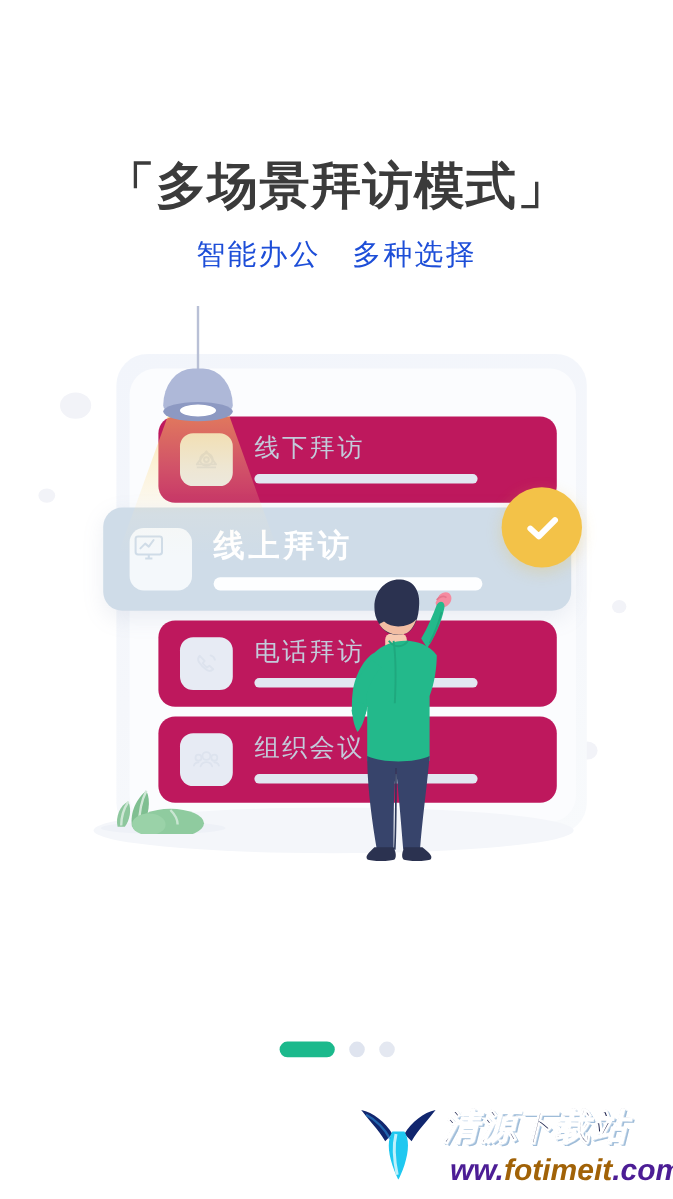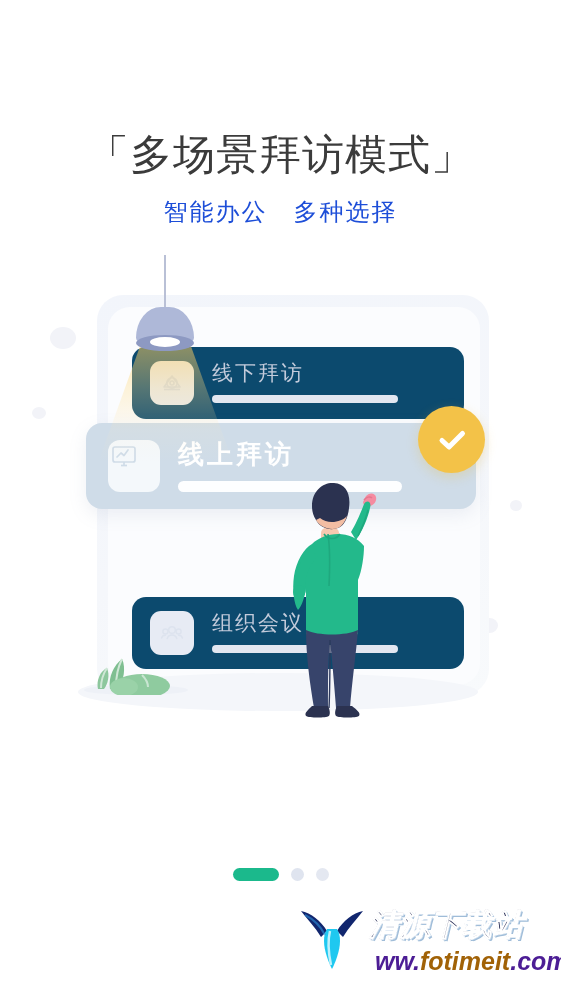--- a/index.html
+++ b/index.html
@@ -15,21 +15,21 @@
     background: #ffffff;
     overflow: hidden;
   }
 
   
   #headline {
     position: absolute;
     top: 130px; left: 0; width: 561px;
     text-align: center;
     font-size: 42px;
-    font-weight: normal;
+    font-weight: bold;
     color: #3b3b3b;
     letter-spacing: 1px;
     line-height: 1.18;
     white-space: nowrap;
   }
   #subhead {
     position: absolute;
     top: 196px; left: 0; width: 561px;
     text-align: center;
     font-size: 24px;
@@ -68,21 +68,21 @@
     background: #fbfcfe;
   }
 
   
   .row {
     position: absolute;
     left: 132px;
     width: 332px;
     height: 72px;
     border-radius: 14px;
-    background: #0c4a6e;
+    background: #be185d;
   }
   .row .rowicon {
     position: absolute;
     left: 18px; top: 14px;
     width: 44px; height: 44px;
     border-radius: 11px;
     background: #e7ebf4;
     display: flex; align-items: center; justify-content: center;
   }
   .row .rowicon svg { display: block; }
@@ -215,21 +215,21 @@
   #pager .dot {
     width: 13px; height: 13px;
     border-radius: 50%;
     background: #dfe4ef;
   }
   #pager .dot.d2 { background: #e4e8f1; }
 
   
   #watermark {
     position: absolute;
-    right: 0; bottom: 14px;
+    right: 0; bottom: 0;
     width: 270px; height: 92px;
   }
   #wm-logo { position: absolute; left: 6px; top: 12px; width: 70px; height: 66px; }
   #wm-cn {
     position: absolute;
     left: 78px; top: 12px;
     font-size: 30px;
     font-weight: bold;
     font-style: italic;
     letter-spacing: 1px;
@@ -288,20 +288,30 @@
           <rect x="5" y="7" width="22" height="15" rx="2"></rect>
           <path d="M9 17 l4-4 3 2.5 4-5.5" stroke-linecap="round" stroke-linejoin="round"></path>
           <path d="M13 25.5 h6"></path>
           <path d="M16 22 v3.5"></path>
         </svg>
       </span>
       <span class="rowlabel">线上拜访</span>
       <span class="rowbar"></span>
     </div>
 
+    <div class="row" id="row-3">
+      <span class="rowicon">
+        <svg width="26" height="26" viewBox="0 0 26 26" fill="none" stroke="#dde3ee" stroke-width="1.6">
+          <path d="M7.5 6.5 c-1.6 1.6 -2 3.2 -0.6 5.4 1.4 2.2 4.2 5 6.4 6.4 2.2 1.4 3.8 1 5.4 -0.6 l-3.2 -3 -2 1.6 c-1.1 -0.9 -2.7 -2.5 -3.6 -3.6 l1.6 -2 z" stroke-linejoin="round"></path>
+          <path d="M16.5 6.2 a5.2 5.2 0 0 1 3.6 3.6" stroke-linecap="round"></path>
+        </svg>
+      </span>
+      <span class="rowlabel">电话拜访</span>
+      <span class="rowbar"></span>
+    </div>
 
     <div class="row" id="row-4">
       <span class="rowicon">
         <svg width="26" height="26" viewBox="0 0 26 26" fill="none" stroke="#dde3ee" stroke-width="1.5">
           <circle cx="13" cy="10" r="3.3"></circle>
           <circle cx="6.4" cy="11.4" r="2.5"></circle>
           <circle cx="19.6" cy="11.4" r="2.5"></circle>
           <path d="M8.2 18.6 c0.7 -2.3 2.5 -3.5 4.8 -3.5 s4.1 1.2 4.8 3.5" stroke-linecap="round"></path>
           <path d="M2.6 18 c0.5 -1.8 1.9 -2.8 3.8 -2.8" stroke-linecap="round"></path>
           <path d="M23.4 18 c-0.5 -1.8 -1.9 -2.8 -3.8 -2.8" stroke-linecap="round"></path>

